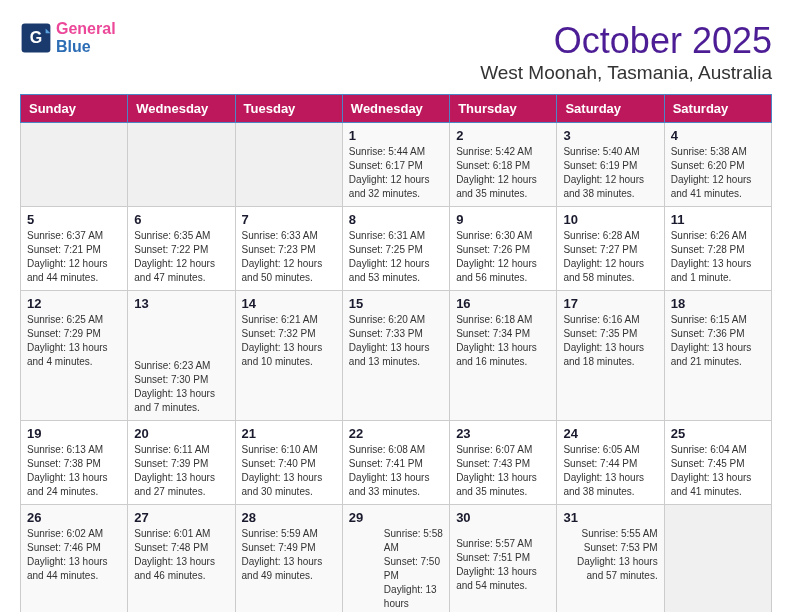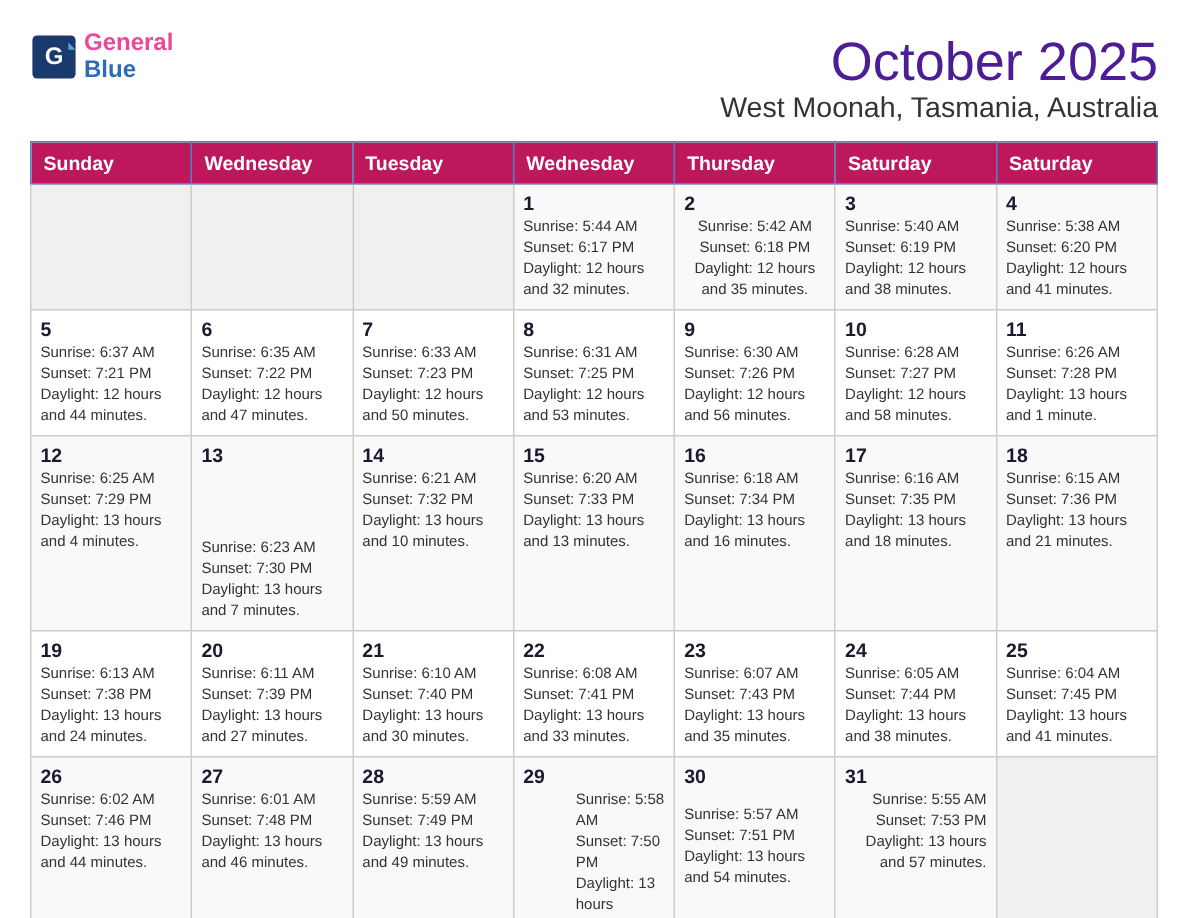--- a/index.html
+++ b/index.html
@@ -123,21 +123,21 @@
         <td class="empty-cell"></td>
         <td>
           <span class="day-num">1</span>
           <div class="day-info" style="white-space: pre-line;">Sunrise: 5:44 AM
 Sunset: 6:17 PM
 Daylight: 12 hours
 and 32 minutes.</div>
         </td>
         <td>
           <span class="day-num">2</span>
-          <div class="day-info" style="white-space: pre-line; text-align: center;">Sunrise: 5:42 AM
+          <div class="day-info" style="white-space: pre-line;">Sunrise: 5:42 AM
 Sunset: 6:18 PM
 Daylight: 12 hours
 and 35 minutes.</div>
         </td>
         <td>
           <span class="day-num">3</span>
           <div class="day-info" style="white-space: pre-line;">Sunrise: 5:40 AM
 Sunset: 6:19 PM
 Daylight: 12 hours
 and 38 minutes.</div>

